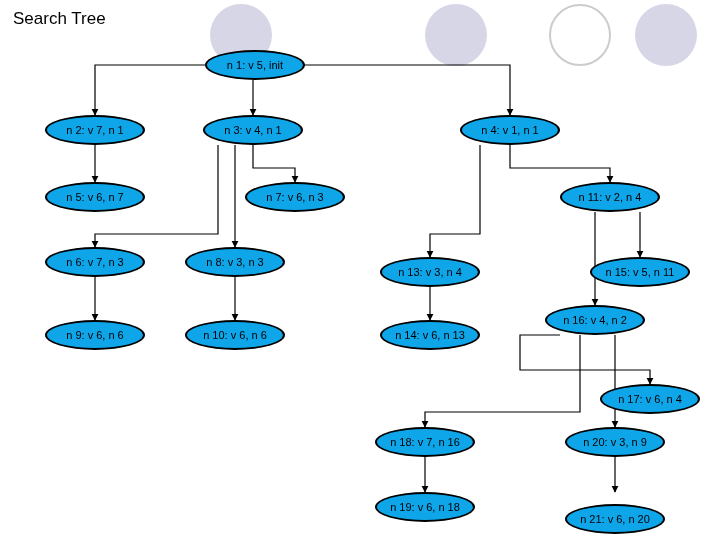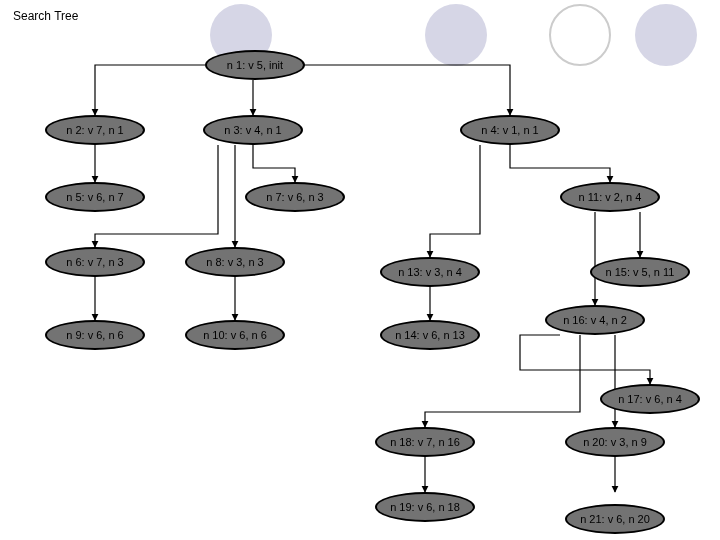--- a/index.html
+++ b/index.html
@@ -8,39 +8,39 @@
     height: 540px;
     background: #fff;
     font-family: Arial, sans-serif;
     position: relative;
     overflow: hidden;
   }
   .title {
     position: absolute;
     top: 6px;
     left: 8px;
-    font-size: 12px;
+    font-size: 17px;
     color: #000;
     border: 1px solid transparent;
     padding: 2px 4px;
   }
   .bg-circle {
     position: absolute;
     width: 62px;
     height: 62px;
     border-radius: 50%;
     top: 4px;
   }
   .bg-circle.filled { background: #d6d6e6; }
   .bg-circle.outline { background: #fff; border: 2px solid #ccc; }
   .node {
     position: absolute;
     width: 100px;
     height: 30px;
-    background: #737373;
+    background: #0ea5e9;
     border: 2px solid #000;
     border-radius: 50%;
     display: flex;
     align-items: center;
     justify-content: center;
     font-size: 11px;
     color: #000;
     z-index: 10;
   }
   svg.edges {

